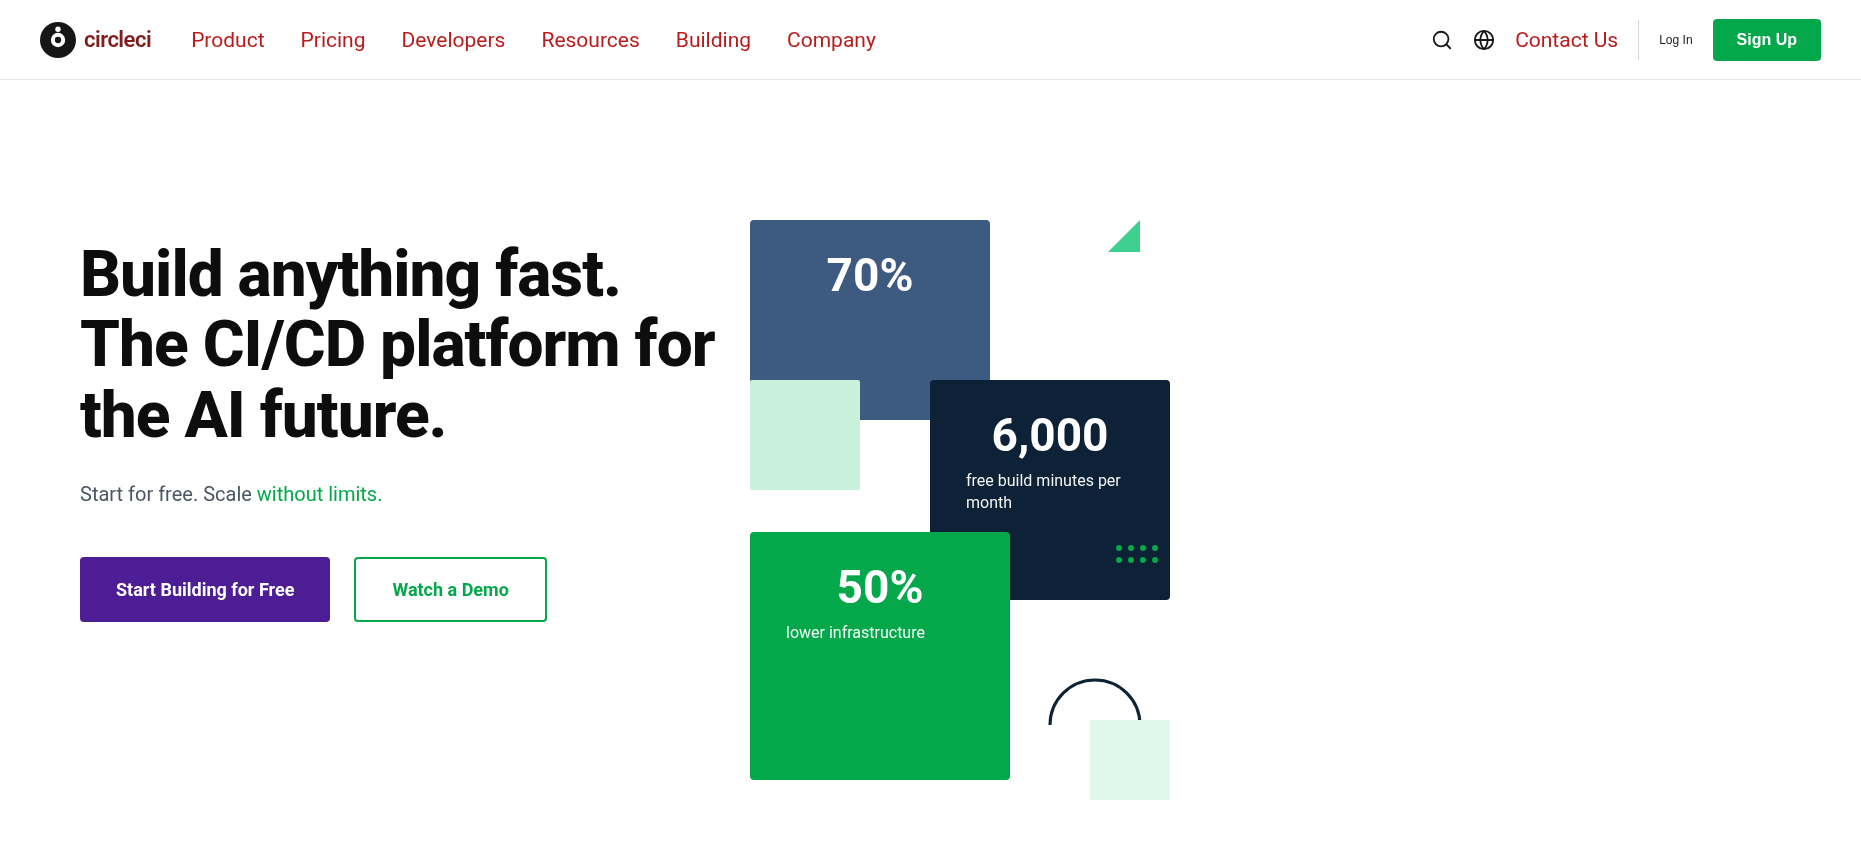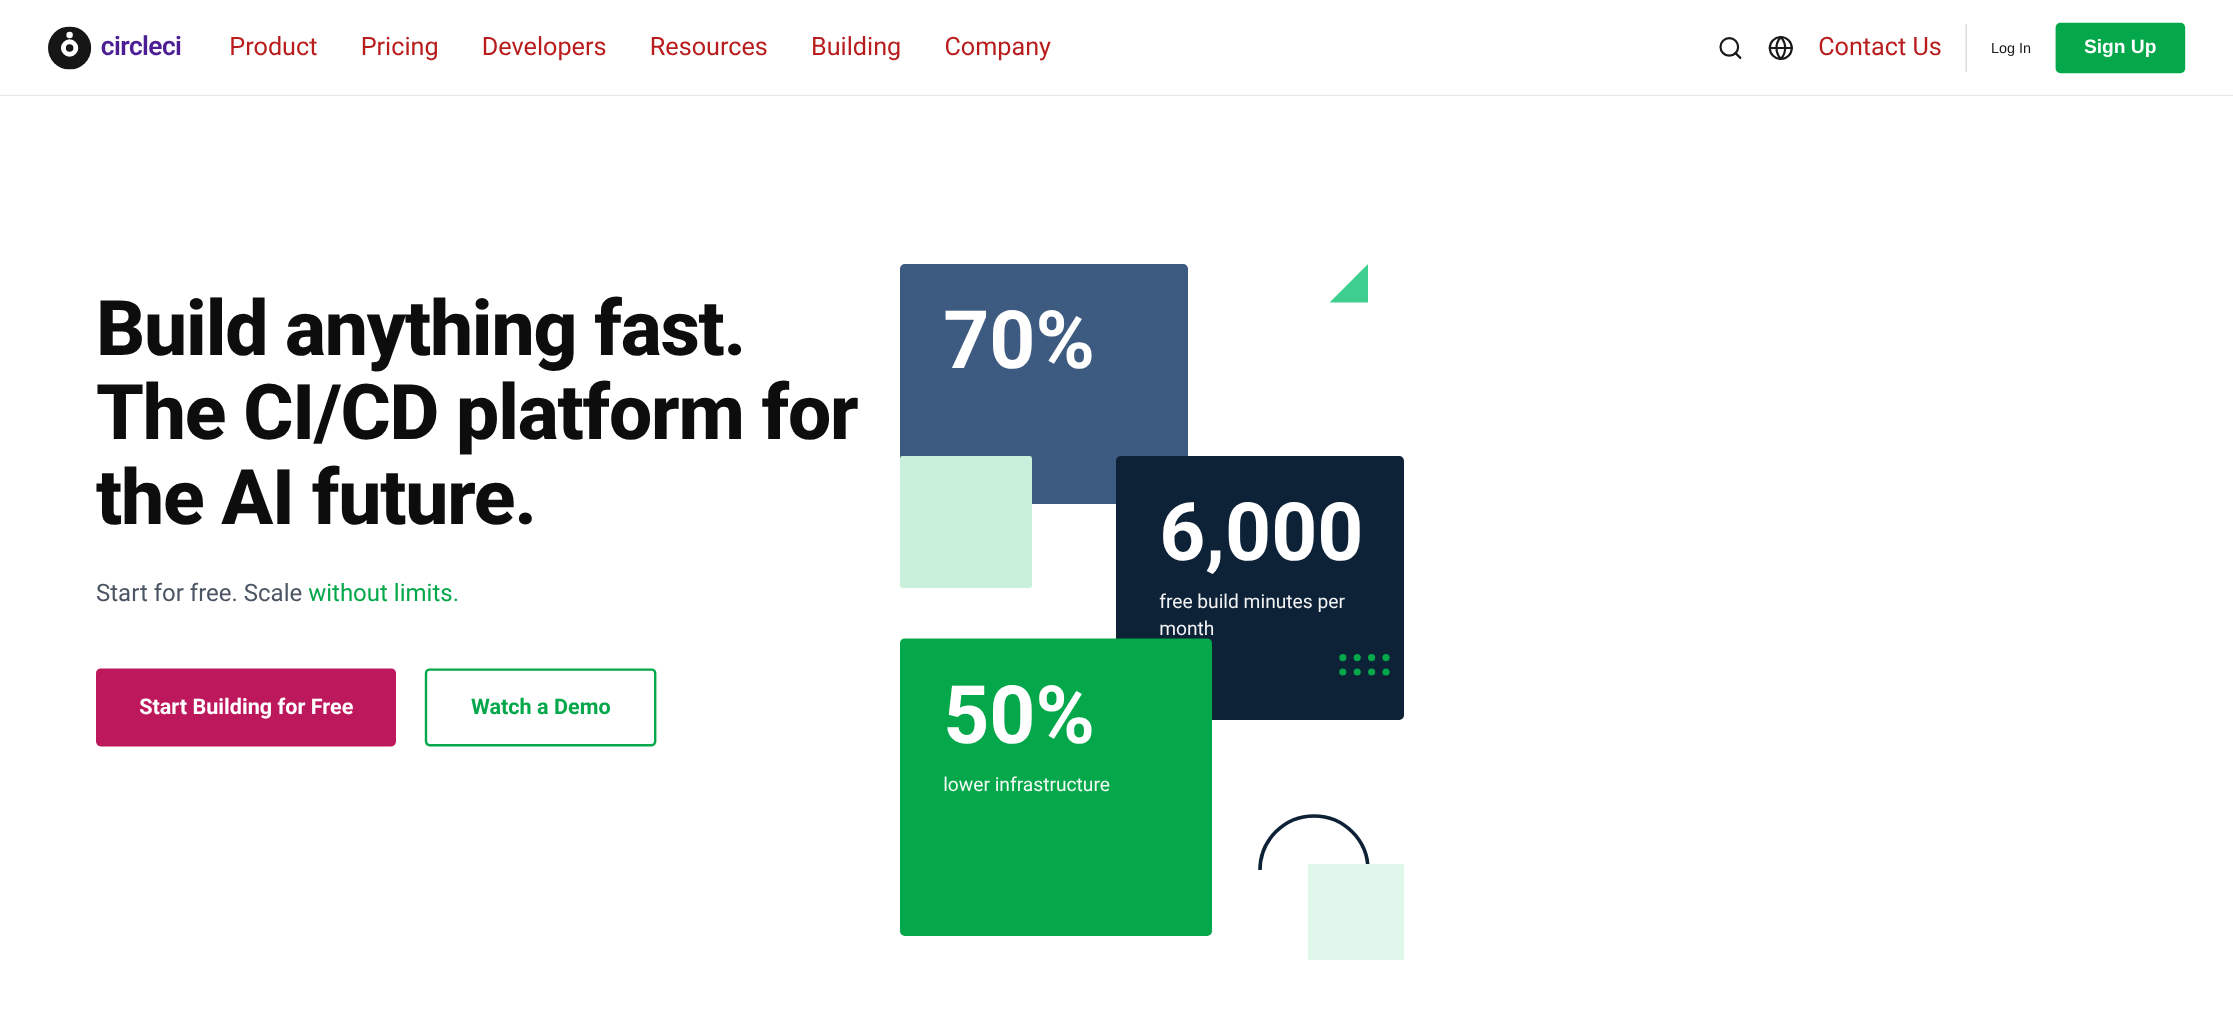--- a/index.html
+++ b/index.html
@@ -35,21 +35,21 @@
     }
 
     .logo-icon {
       width: 36px;
       height: 36px;
     }
 
     .logo-text {
       font-size: 22px;
       font-weight: 600;
-      color: #4c1d95;
+      color: #7f1d1d;
       letter-spacing: -0.5px;
     }
 
     .nav-links {
       display: flex;
       align-items: center;
       gap: 36px;
       flex: 1;
     }
 
@@ -143,21 +143,21 @@
       color: #04a84a;
     }
 
     .hero-buttons {
       display: flex;
       gap: 24px;
       align-items: center;
     }
 
     .btn-primary {
-      background: #be185d;
+      background: #4c1d95;
       color: #fff;
       font-size: 18px;
       font-weight: 700;
       padding: 22px 36px;
       border: none;
       border-radius: 4px;
       cursor: pointer;
       text-decoration: none;
       display: inline-block;
     }
@@ -208,24 +208,25 @@
 
     .stat-card-green {
       background: #04a84a;
       width: 260px;
       height: 248px;
       bottom: 80px;
       left: 20px;
     }
 
     .stat-number {
-      font-size: 67px;
+      font-size: 46px;
       font-weight: 700;
       line-height: 1;
       margin-bottom: 12px;
+      text-align: center;
     }
 
     .stat-label {
       font-size: 16px;
       line-height: 1.4;
       opacity: 0.95;
     }
 
     
     .deco-mint-square {

